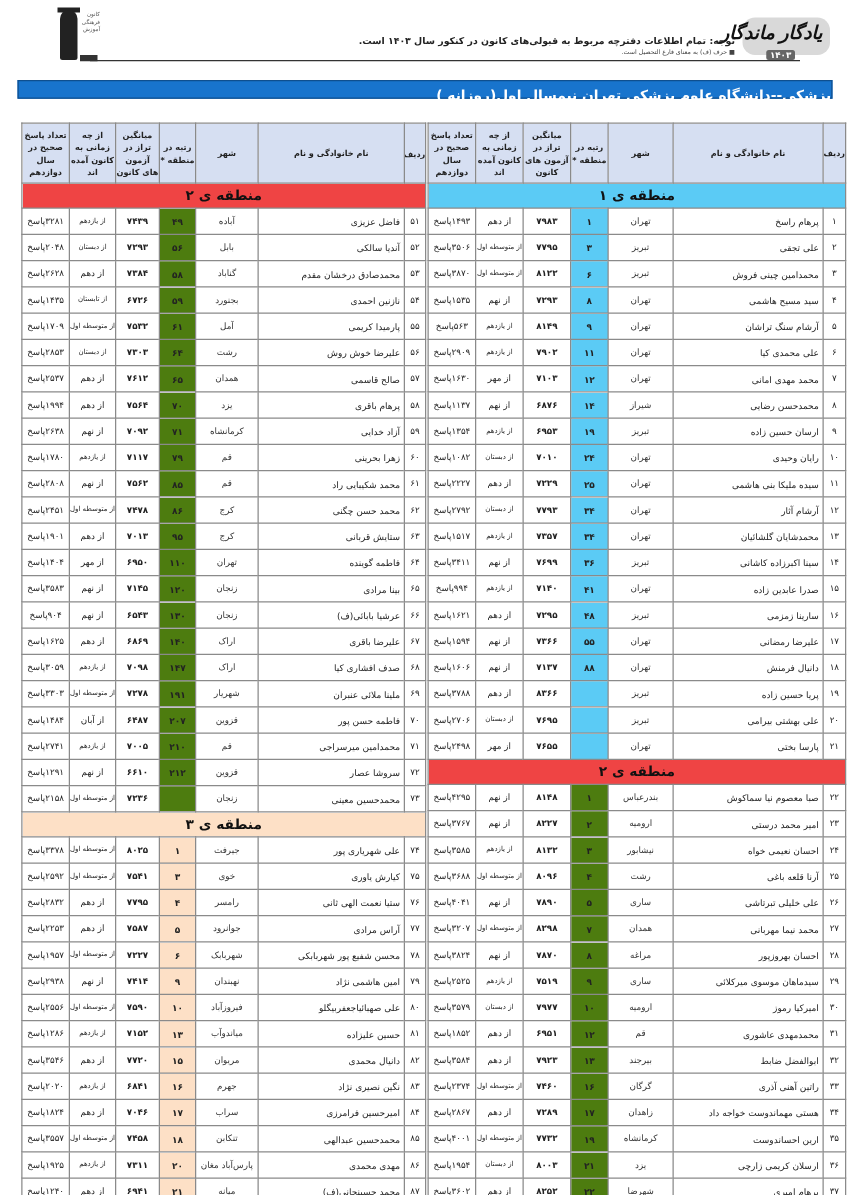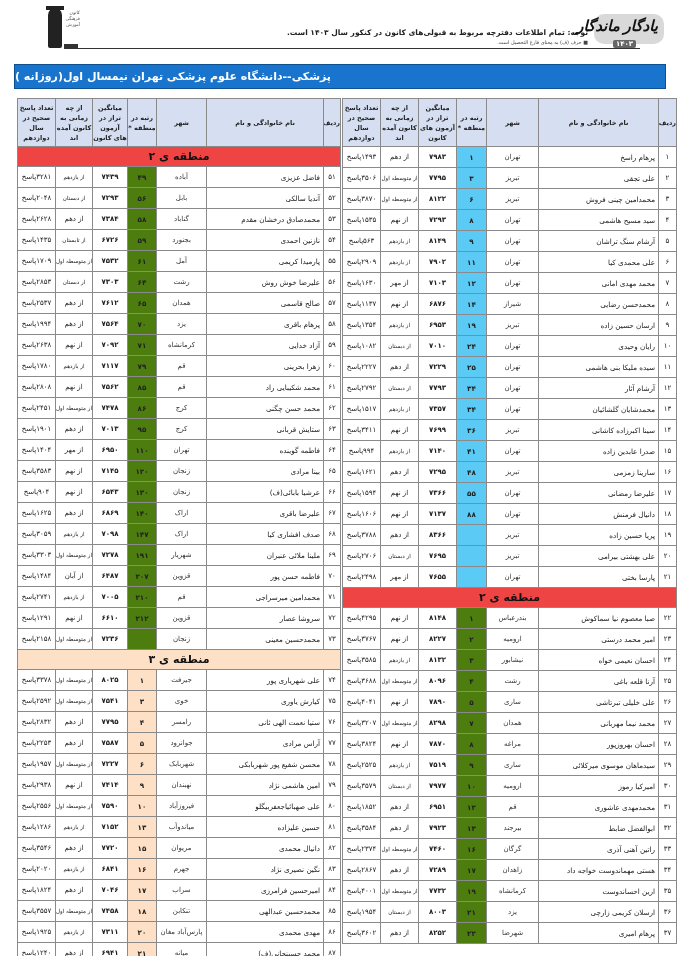--- a/index.html
+++ b/index.html
@@ -14,21 +14,21 @@
   .notice { position: absolute; right: 92px; top: 28px; direction: rtl; text-align: right; margin-left: 41px; }
   .notice .main { font-size: 7.5px; font-weight: bold; color: #222; }
   .notice .sub { font-size: 5px; color: #444; margin-top: 2px; }
   .header-rule { position: absolute; left: 72px; right: 40px; top: 48px; height: 1px; background: #333; }
   .logo-left { position: absolute; left: 44px; top: 4px; width: 34px; height: 46px; }
   .logo-left .fig { position: absolute; left: 4px; top: 4px; width: 14px; height: 40px; background: #222; border-radius: 7px 7px 2px 2px; }
   .logo-left .cap { position: absolute; left: 2px; top: 2px; width: 18px; height: 4px; background: #222; }
   .logo-left .txt { position: absolute; left: 20px; top: 6px; font-size: 4.5px; line-height: 6px; color: #555; direction: rtl; width: 16px; text-align: right; }
   .logo-left .band { position: absolute; left: 20px; top: 40px; width: 14px; height: 5px; background: #333; }
 
-  .title-bar { position: absolute; left: 14px; top: 64px; width: 652px; height: 25px; background: #1874cd; border: 1px solid #0e4f8f; color: #fff; font-weight: bold; font-size: 11px; text-align: left; line-height: 23px; direction: rtl; }
+  .title-bar { position: absolute; left: 14px; top: 64px; width: 652px; height: 15px; background: #1874cd; border: 1px solid #0e4f8f; color: #fff; font-weight: bold; font-size: 11px; text-align: right; line-height: 23px; direction: rtl; }
 
   table.grid { position: absolute; border-collapse: collapse; direction: rtl; table-layout: fixed; font-size: 7.2px; }
   table.grid td, table.grid th { border: 1px solid #8a8a8a; height: 21px; text-align: center; vertical-align: middle; white-space: nowrap; overflow: hidden; }
   table.grid th { background: #d6dff2; font-size: 6.5px; font-weight: bold; line-height: 10px; height: 48px; white-space: normal; color: #222; }
   table.grid td.name { text-align: right; padding-right: 3px; }
   table.grid td.idx { font-size: 7px; }
   table.grid td.city { font-size: 7px; color: #333; }
   table.grid td.score { font-size: 7px; font-weight: bold; }
   table.grid td.since { font-size: 7px; }
   table.grid td.since.small { font-size: 5.6px; }
@@ -84,20 +84,23 @@
       <th>ردیف</th>
       <th>نام خانوادگی و نام</th>
       <th>شهر</th>
       <th>رتبه در منطقه *</th>
       <th>میانگین تراز در آزمون های کانون</th>
       <th>از چه زمانی به کانون آمده اند</th>
       <th>تعداد پاسخ صحیح در سال دوازدهم</th>
     </tr>
   </thead>
   <tbody>
+      <tr class="region r1">
+        <td colspan="7">منطقه ی ۱</td>
+      </tr>
       <tr>
         <td class="idx">۱</td>
         <td class="name">پرهام راسخ</td>
         <td class="city">تهران</td>
         <td class="rank r1">۱</td>
         <td class="score">۷۹۸۳</td>
         <td class="since">از دهم</td>
         <td class="answers">۱۴۹۳پاسخ</td>
       </tr>
       <tr>

